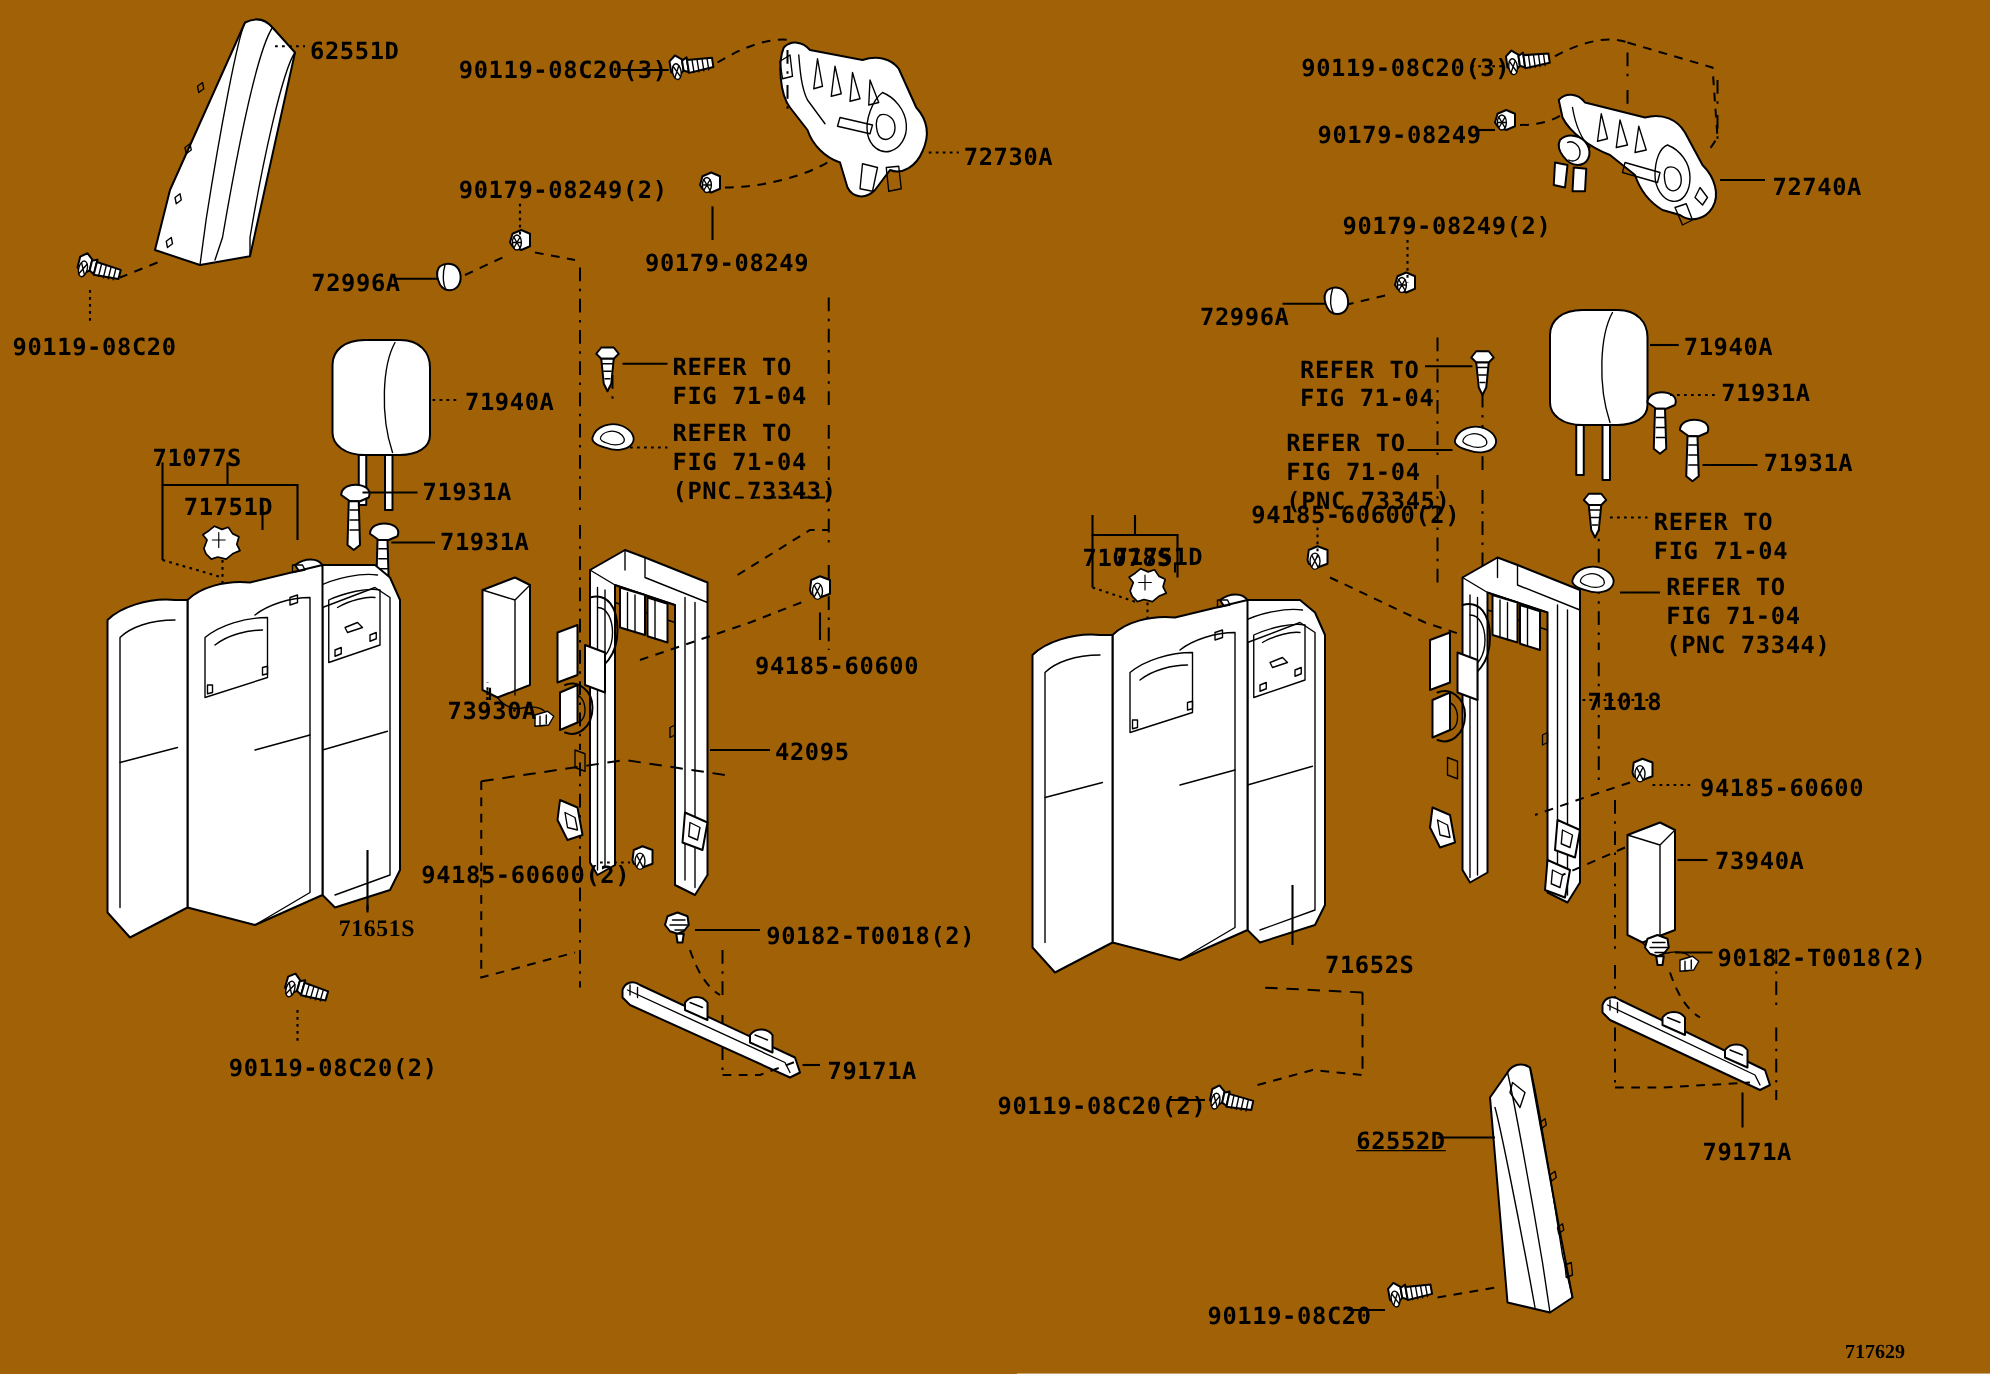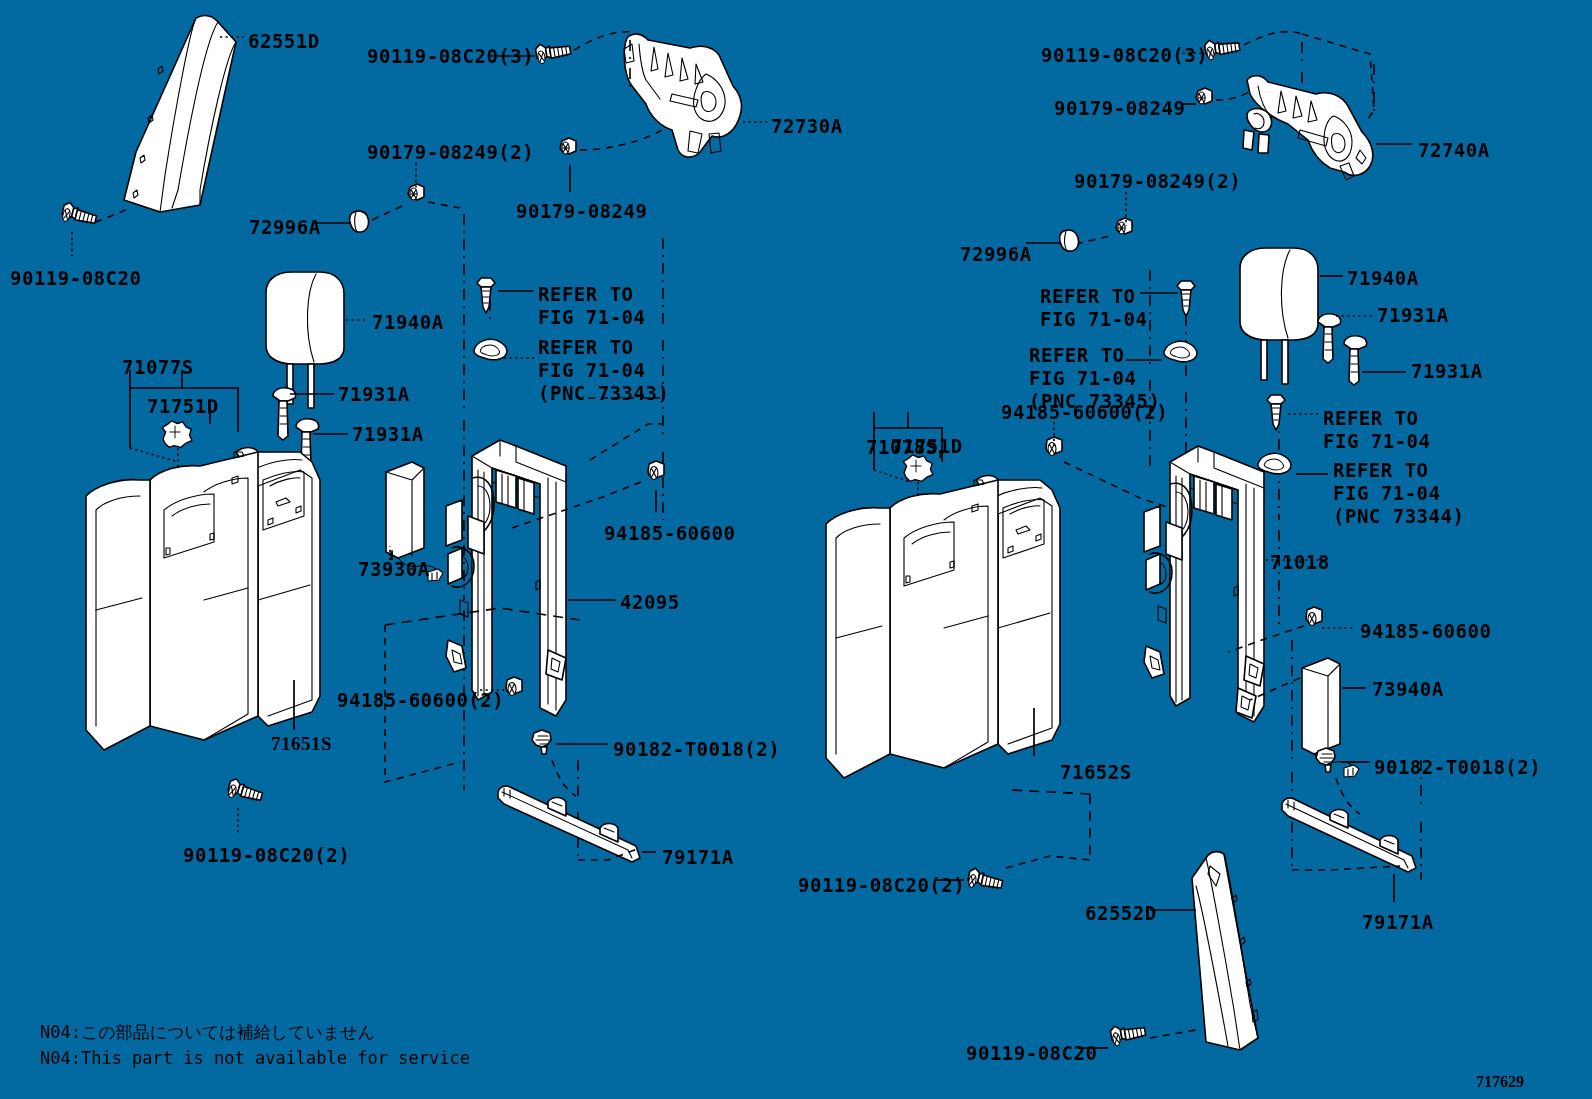--- a/index.html
+++ b/index.html
@@ -1,21 +1,21 @@
 <!DOCTYPE html>
 <html><head>
 <meta charset="utf-8">
 <title>Toyota Parts Diagram 717629</title>
 <style>
   html,body{margin:0;padding:0;background:#ffffff;}
   body{font-family:"DejaVu Sans Mono","Liberation Mono",monospace;}
   #sheet{
     position:relative;
     width:1592px;height:1099px;
-    background:#0369a1;
+    background:#a16207;
     overflow:hidden;
   }
   #artwork{position:absolute;left:0;top:0;width:1592px;height:1099px;}
   .lbl{
     position:absolute;
     font-family:"DejaVu Sans Mono","Liberation Mono",monospace;
     font-weight:bold;
     font-size:19px;
     letter-spacing:0.5px;
     color:#000000;
@@ -605,23 +605,21 @@
     <div class="lbl" style="left:891px;top:436px;">71751D</div>
     <div class="lbl multi" style="left:1333px;top:459px;">REFER TO
 FIG 71-04
 (PNC 73344)</div>
     <div class="lbl" style="left:1270px;top:552px;">71018</div>
     <div class="lbl" style="left:1360px;top:621px;">94185-60600</div>
     <div class="lbl" style="left:1372px;top:679px;">73940A</div>
     <div class="lbl" style="left:1060px;top:762px;">71652S</div>
     <div class="lbl" style="left:1374px;top:757px;">90182-T0018(2)</div>
     <div class="lbl" style="left:798px;top:875px;">90119-08C20(2)</div>
-    <div class="lbl" style="left:1085px;top:903px;">62552D</div>
+    <div class="lbl" style="left:1085px;top:903px;text-decoration:underline;">62552D</div>
     <div class="lbl" style="left:1362px;top:912px;">79171A</div>
     <div class="lbl" style="left:966px;top:1043px;">90119-08C20</div>
   </div>
 
-  <div class="note" style="left:40px;top:1020px;">N04:この部品については補給していません</div>
-  <div class="note" style="left:40px;top:1046px;">N04:This part is not available for service</div>
 
   <div class="fignum" style="left:1524px;top:1073px;transform:translateX(-100%);">717629</div>
 
 </div>
 
 </body></html>

